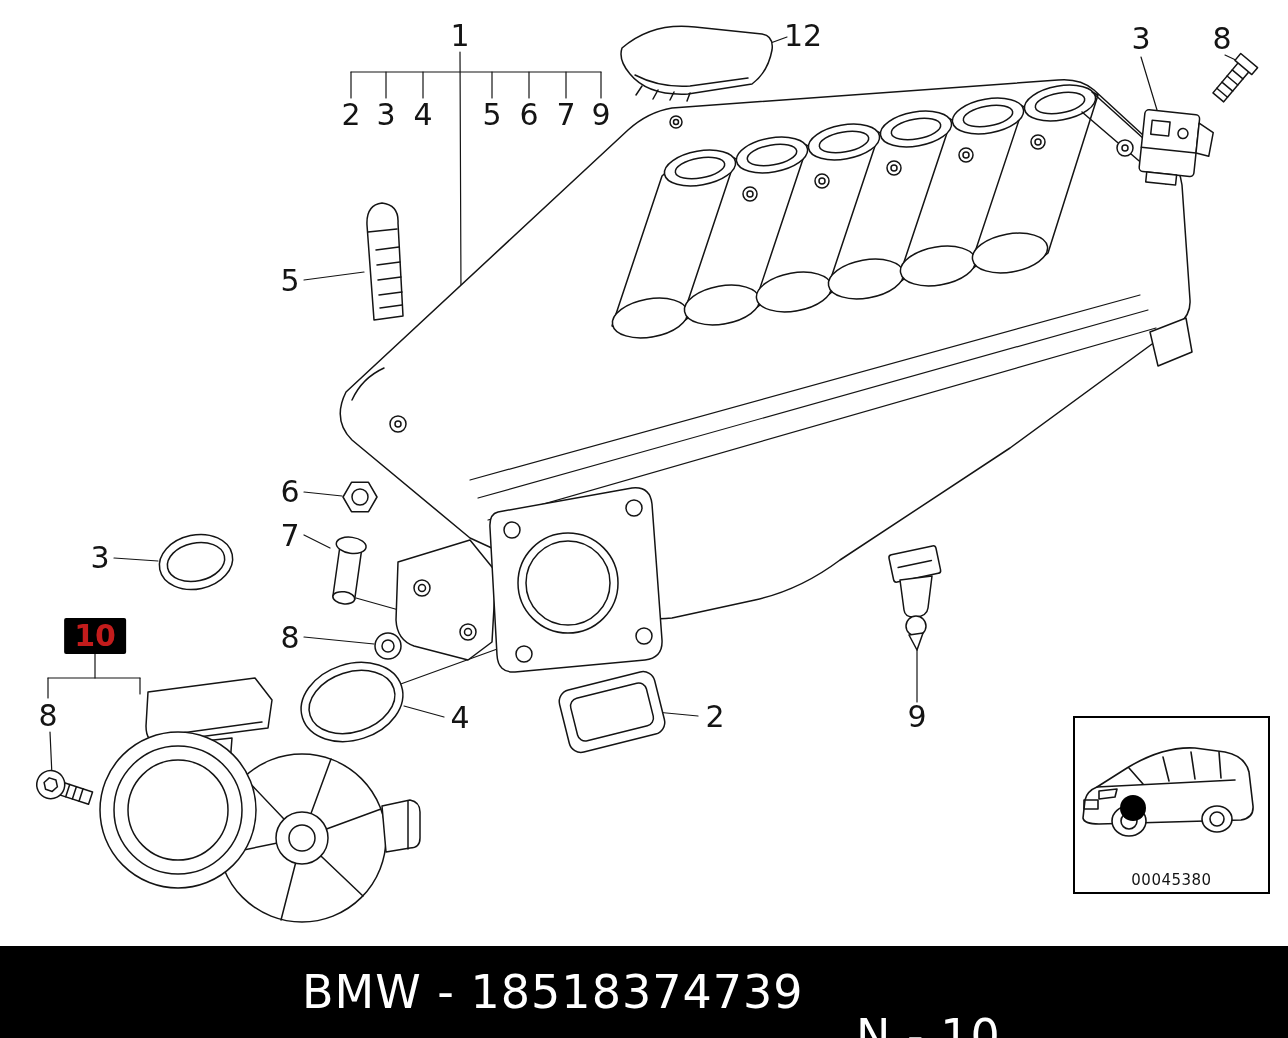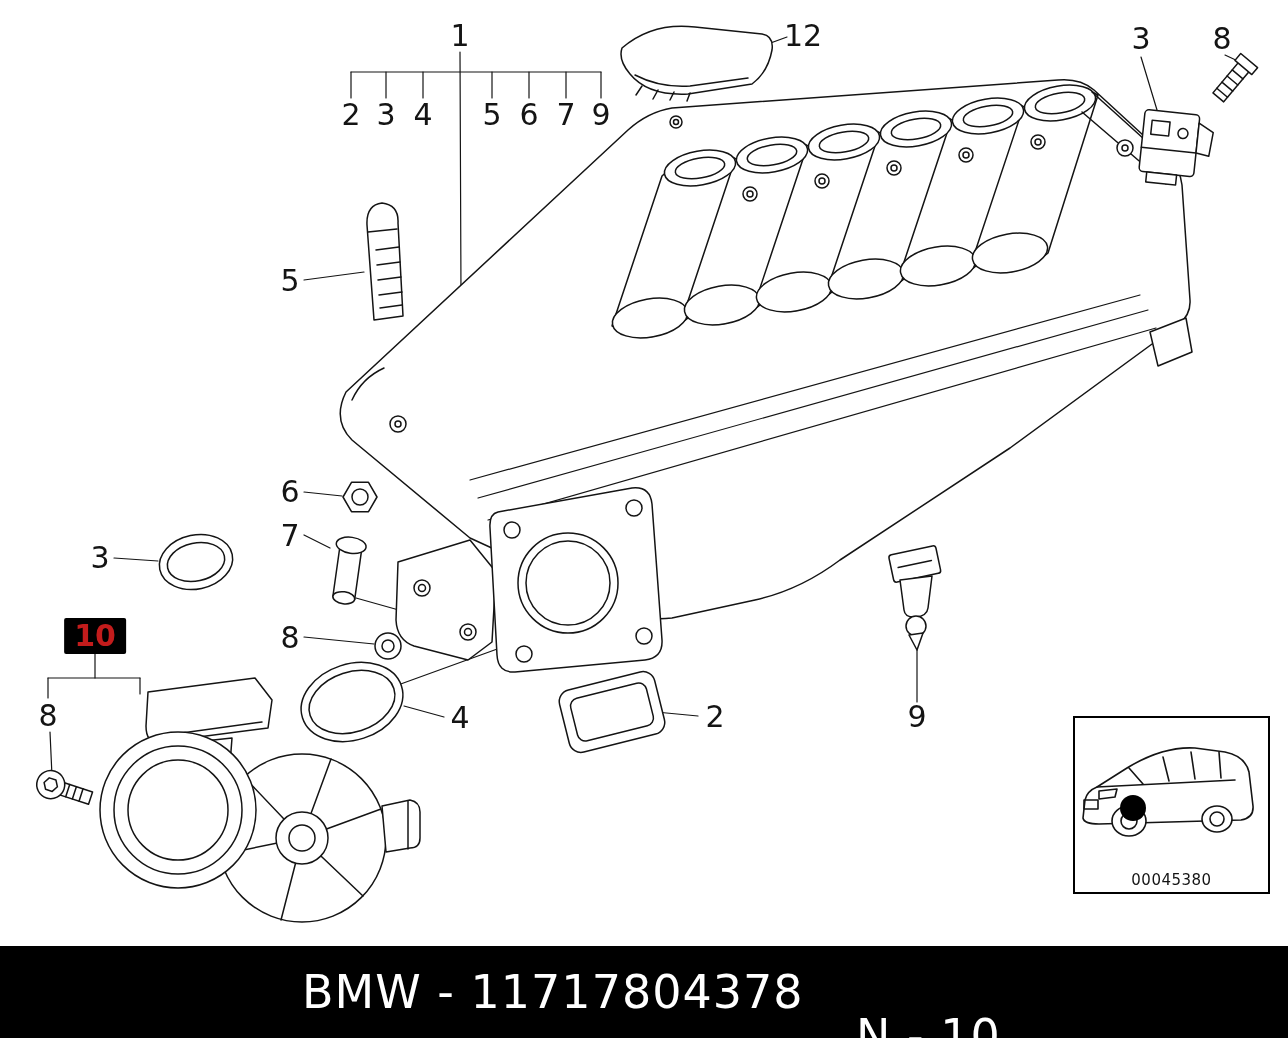--- a/index.html
+++ b/index.html
@@ -310,15 +310,15 @@
       <circle cx="54" cy="103" r="8"></circle>
       <ellipse cx="142" cy="101" rx="15" ry="13" fill="#fff"></ellipse>
       <circle cx="142" cy="101" r="7"></circle>
       <circle cx="58" cy="90" r="13" fill="#000" stroke="none"></circle>
     </svg>
     <div class="code">00045380</div>
   </div>
 </div>
 
 <div class="footer">
-  <span class="f-left">BMW - 11717804378</span>
+  <span class="f-left">BMW - 18518374739</span>
   <span class="f-right">N - 10</span>
 </div>
 
 </body></html>

